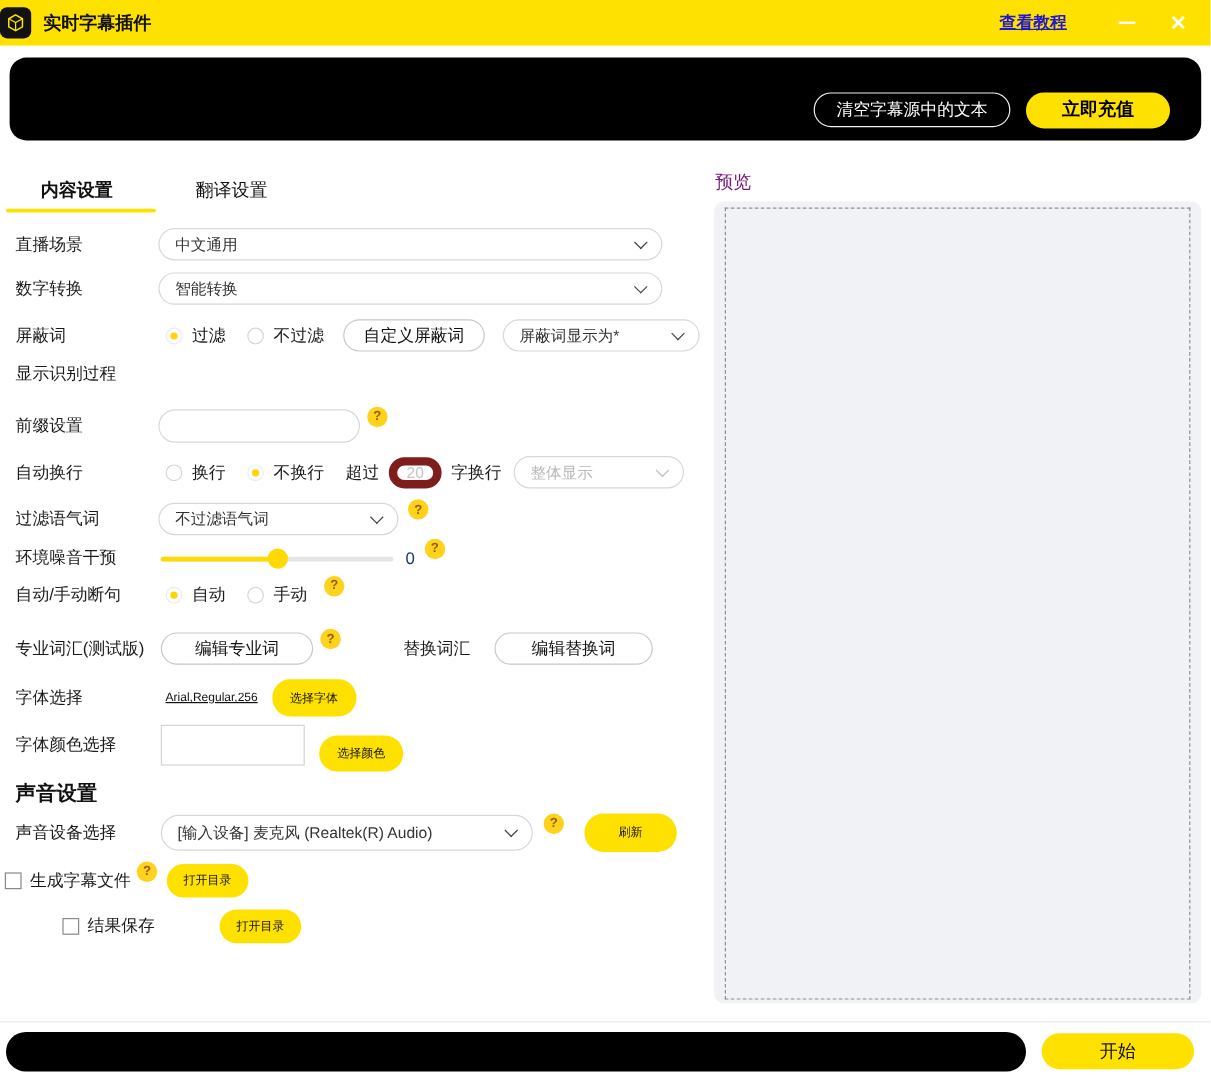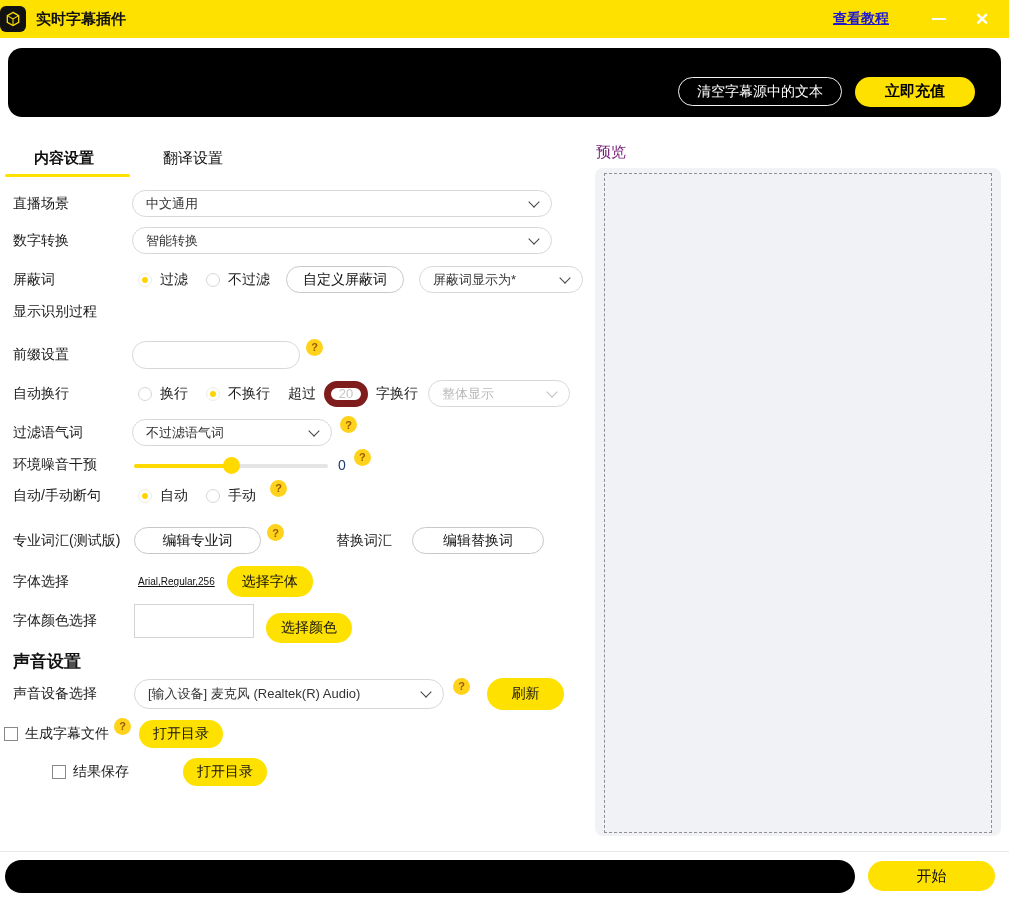--- a/index.html
+++ b/index.html
@@ -28,21 +28,21 @@
 
   
   .row{position:absolute;left:13px;display:flex;align-items:center;font-size:14px;color:#1a1a1a;white-space:nowrap;}
   .lbl{min-width:119px;flex:none;}
   .pill{box-sizing:border-box;height:27px;border:1px solid #d8d8d8;border-radius:14px;background:#fff;display:flex;align-items:center;padding:0 13px;font-size:13px;color:#333;cursor:pointer;}
   .chev{width:7px;height:7px;border-right:1.6px solid #444;border-bottom:1.6px solid #444;transform:rotate(45deg);margin-top:-4px;flex:none;}
   .chev-end{margin-left:auto;}
   .chev-gray{border-color:#bfbfbf;}
   .w420{width:420px;}
   .outline-btn{box-sizing:border-box;height:27px;border:1px solid #c8c8c8;border-radius:14px;background:#fff;font-size:14px;color:#111;padding:0 16px;cursor:pointer;font-family:inherit;white-space:nowrap;}
-  .ybtn{border:none;background:#ffe100;border-radius:15px;font-size:14px;color:#111;cursor:pointer;font-family:inherit;white-space:nowrap;}
+  .ybtn{border:none;background:#ffe100;border-radius:15px;font-size:10px;color:#111;cursor:pointer;font-family:inherit;white-space:nowrap;}
   .qbadge{width:17px;height:17px;border-radius:50%;background:#ffd21c;color:#9a5b00;font-size:11px;font-weight:bold;display:flex;align-items:center;justify-content:center;flex:none;cursor:pointer;}
   .q-raise{transform:translateY(-8px);}
   .radio{width:14px;height:14px;border-radius:50%;border:1px solid #d6d6d6;background:#fff;position:relative;flex:none;cursor:pointer;box-sizing:border-box;}
   .radio.sel{border-color:#ececec;}
   .radio.sel::after{content:"";position:absolute;left:3px;top:3px;right:3px;bottom:3px;border-radius:50%;background:#ffd400;}
   .rlbl{margin:0 0 0 8px;cursor:pointer;}
   .gap18{margin-left:18px;}
   .check{width:14px;height:14px;border:1.5px solid #888;background:#fff;flex:none;cursor:pointer;box-sizing:border-box;}
   .input-pill{box-sizing:border-box;height:28px;border:1px solid #d8d8d8;border-radius:14px;padding:0 12px;font-size:13px;width:168px;font-family:inherit;outline:none;color:#333;background:#fff;}
   .num-input{box-sizing:border-box;width:44px;height:26px;border:7px solid #7f1d1d;border-radius:13px;text-align:center;font-size:13px;color:#777;font-family:inherit;outline:none;margin:0 8px;background:#fff;}

